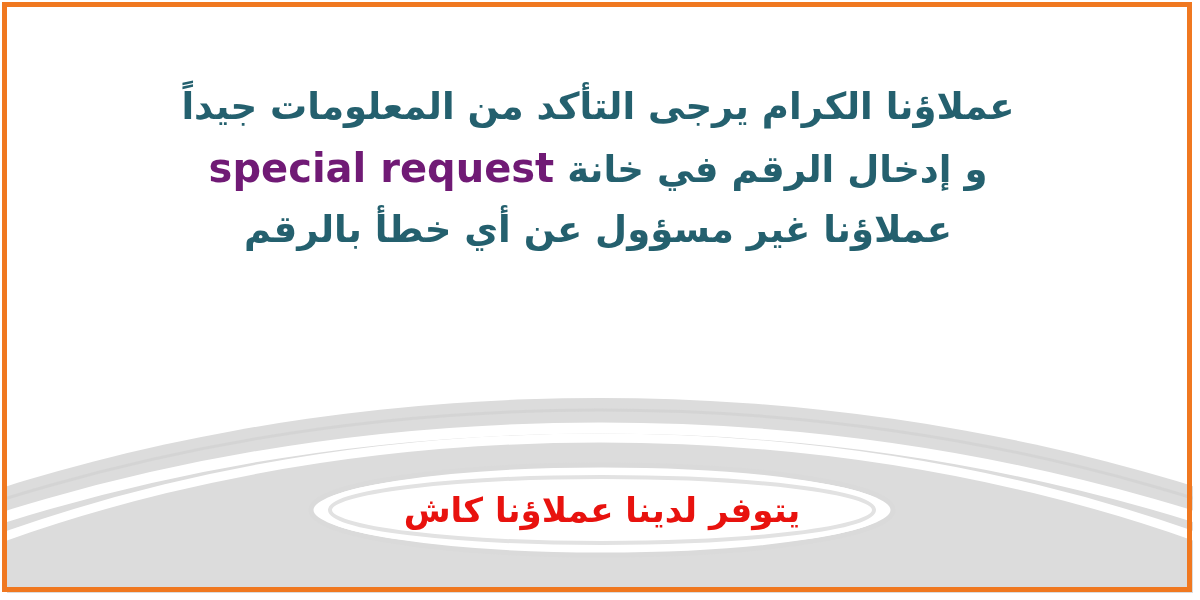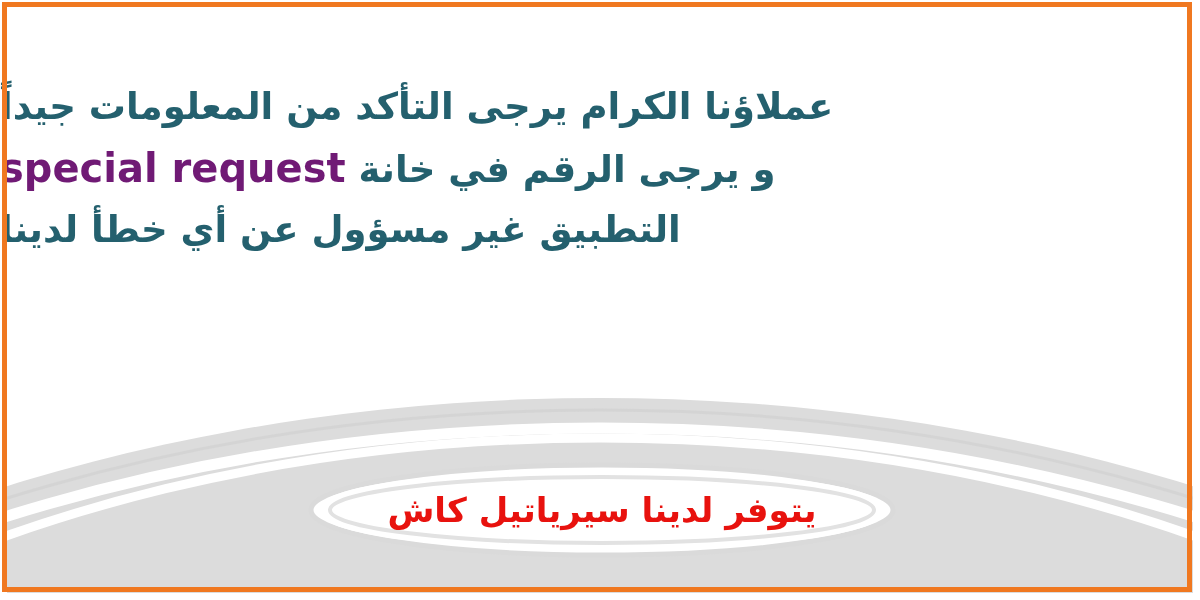--- a/index.html
+++ b/index.html
@@ -38,21 +38,21 @@
     pointer-events: none;
   }
 
   
   #headline {
     position: absolute;
     left: 0;
     right: 4px;
     top: 88px;
     z-index: 3;
-    text-align: left;
+    text-align: center;
     direction: rtl;
   }
   .hline {
     display: block;
     font-size: 37px;
     font-weight: bold;
     line-height: 1.0;
     color: #24606E;
     white-space: nowrap;
     letter-spacing: 0px;
@@ -119,32 +119,32 @@
 
       <ellipse cx="600" cy="1160" rx="1180" ry="722" fill="none" stroke="#FFFFFF" stroke-width="9"></ellipse>
 
       <ellipse cx="600" cy="1492" rx="1500" ry="1082" fill="none" stroke="#D2D2D2" stroke-width="3" opacity="0.75"></ellipse>
     </g>
   </svg>
 
   <div id="headline">
     <span class="hline" id="line1">عملاؤنا الكرام يرجى التأكد من المعلومات جيداً</span>
 
-    <span class="hline" id="line2"><span>و يرجى الرقم في خانة</span> <span class="en">special request</span></span>
+    <span class="hline" id="line2"><span>و إدخال الرقم في خانة</span> <span class="en">special request</span></span>
 
-    <span class="hline" id="line3">التطبيق غير مسؤول عن أي خطأ لدينا</span>
+    <span class="hline" id="line3">عملاؤنا غير مسؤول عن أي خطأ بالرقم</span>
   </div>
 
   <div id="badge">
     <svg width="590" height="96" viewBox="0 0 590 96">
 
       <ellipse cx="295" cy="48" rx="291" ry="45" fill="#FFFFFF" stroke="#DADADA" stroke-width="5"></ellipse>
 
       <ellipse cx="295" cy="48" rx="281" ry="38" fill="none" stroke="#FFFFFF" stroke-width="6"></ellipse>
 
       <ellipse cx="295" cy="48" rx="272" ry="33" fill="#FFFFFF" stroke="#E2E2E2" stroke-width="4"></ellipse>
     </svg>
-    <div id="badge-label">يتوفر لدينا سيرياتيل كاش</div>
+    <div id="badge-label">يتوفر لدينا عملاؤنا كاش</div>
   </div>
 
   <div id="frame"></div>
 
 </div>
 
 </body></html>

